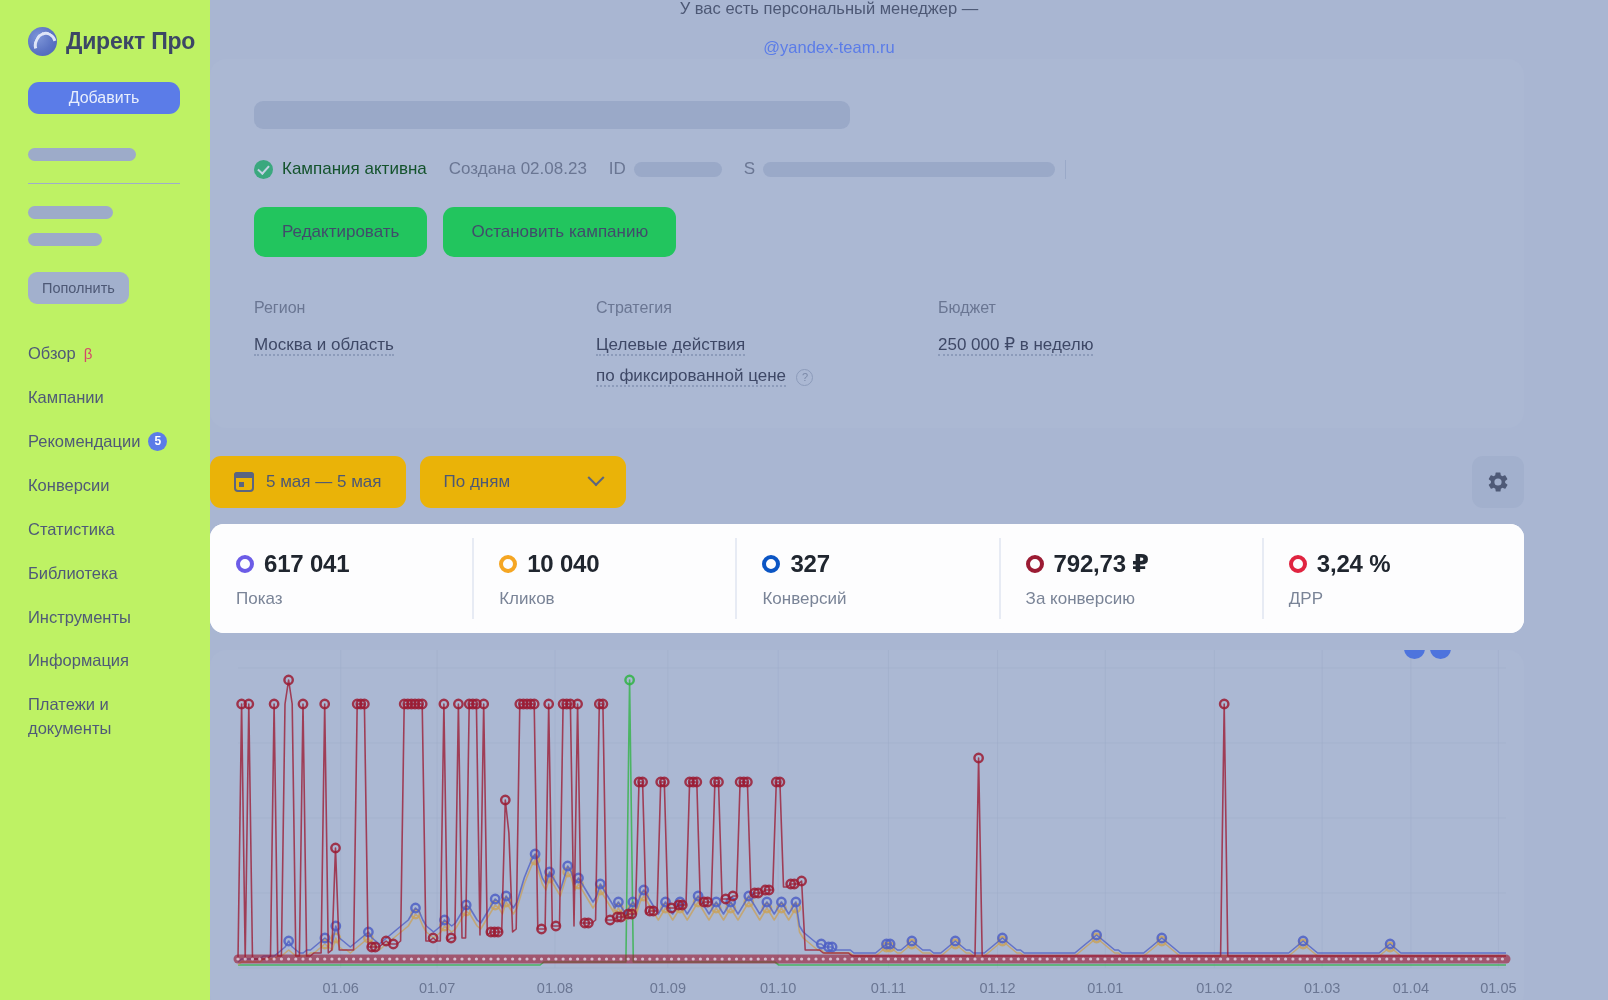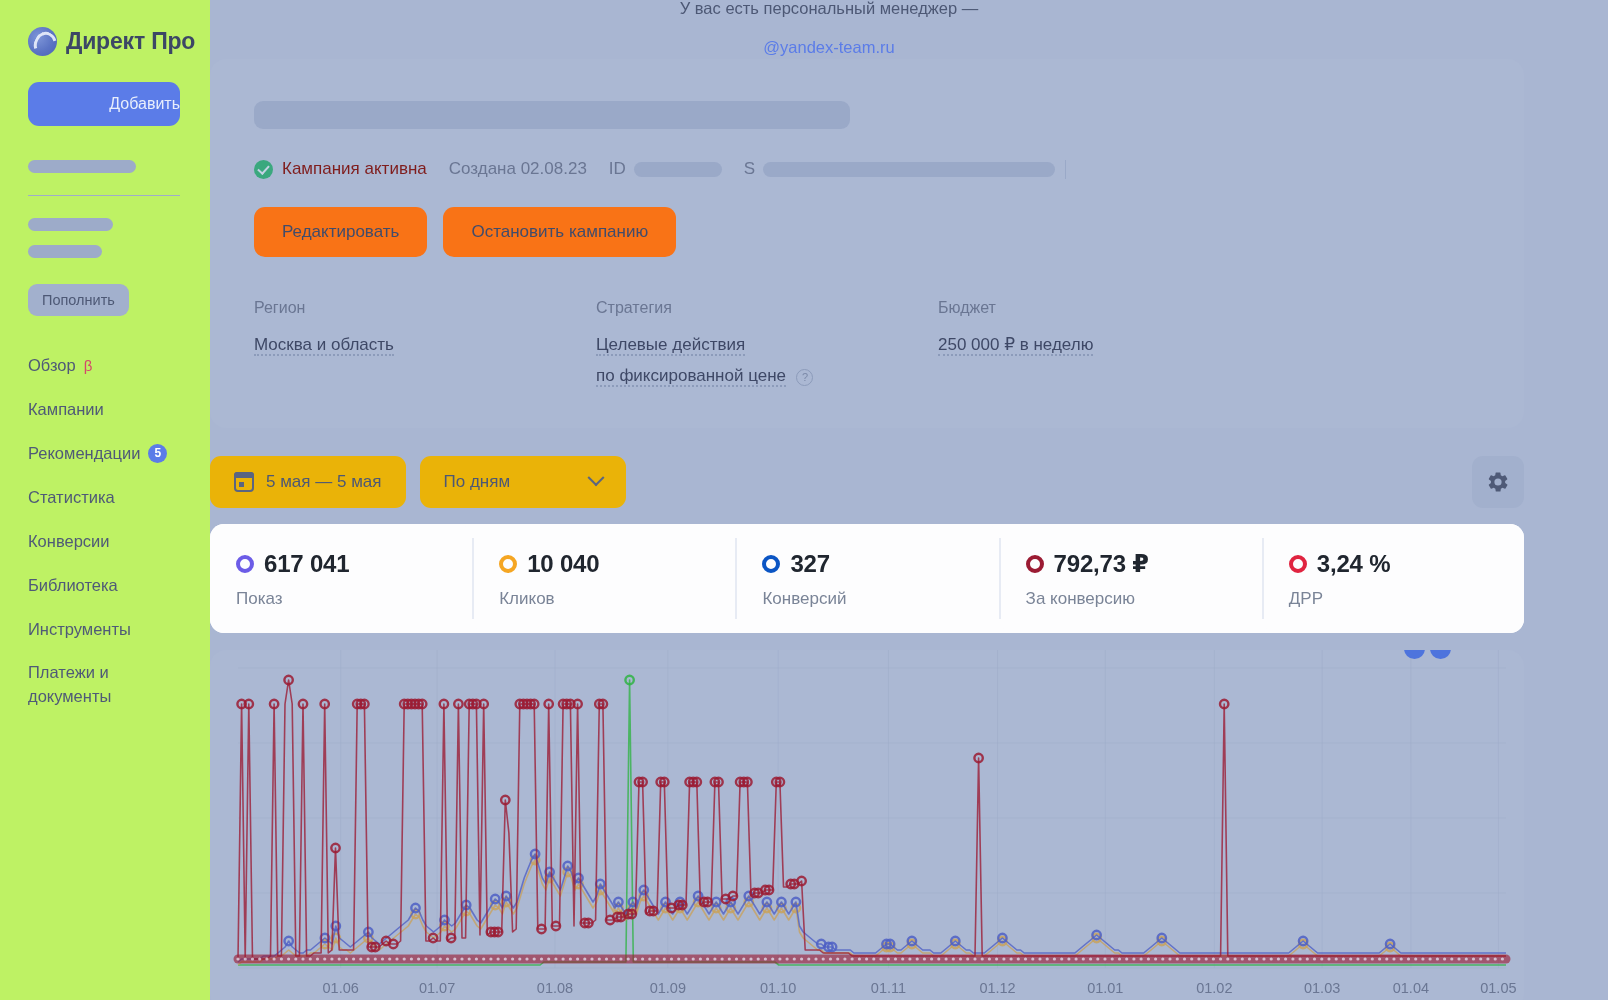--- a/index.html
+++ b/index.html
@@ -64,29 +64,28 @@
     font-size: 23px;
     font-weight: 700;
     color: #3c4765;
     letter-spacing: -.2px;
     white-space: nowrap;
   }
 
   .add-btn {
     margin: 22px 0 0 28px;
     width: 152px;
-    height: 44px;
+    height: 32px;
     border-radius: 11px;
     background: #5b7ce8;
     color: #e8eefc;
     font-size: 16px;
     border: none;
     cursor: pointer;
     font-family: inherit;
-    text-align: right;
   }
 
   .skel {
     background: #9dabc9;
     border-radius: 7px;
     margin-left: 28px;
   }
   .skel-a { width: 108px; height: 13px; margin-top: 34px; }
   .sb-rule {
     margin: 22px 0 0 28px;
@@ -191,21 +190,21 @@
     align-items: center;
     gap: 22px;
     margin-top: 30px;
     font-size: 17px;
     flex-wrap: nowrap;
   }
   .status-active {
     display: flex;
     align-items: center;
     gap: 9px;
-    color: #7f1d1d;
+    color: #14532d;
     white-space: nowrap;
   }
   .check-ic {
     width: 19px; height: 19px;
     border-radius: 50%;
     background: #3aa87e;
     position: relative;
     flex: 0 0 19px;
   }
   .check-ic::after {
@@ -240,21 +239,21 @@
     background: #9aa9c8;
     vertical-align: middle;
     margin-left: 10px;
   }
 
   .btn-row { display: flex; gap: 16px; margin-top: 28px; }
   .ghost-btn {
     height: 50px;
     padding: 0 28px;
     border-radius: 11px;
-    background: #f97316;
+    background: #22c55e;
     border: none;
     color: #414c6b;
     font-size: 17px;
     cursor: pointer;
     font-family: inherit;
   }
 
   .meta-row {
     display: flex;
     margin-top: 42px;
@@ -461,30 +460,33 @@
         <span class="beta">β</span>
       </div>
       <div class="nav-item">
         <span>Кампании</span>
       </div>
       <div class="nav-item">
         <span>Рекомендации</span>
         <span class="badge">5</span>
       </div>
       <div class="nav-item">
+        <span>Конверсии</span>
+      </div>
+      <div class="nav-item">
         <span>Статистика</span>
-      </div>
-      <div class="nav-item">
-        <span>Конверсии</span>
       </div>
       <div class="nav-item">
         <span>Библиотека</span>
       </div>
       <div class="nav-item">
         <span>Инструменты</span>
+      </div>
+      <div class="nav-item">
+        <span>Информация</span>
       </div>
       <div class="nav-item">
         <span>Платежи и
 документы</span>
       </div>
     </nav>
   </aside>
 
   <main class="main">
 

